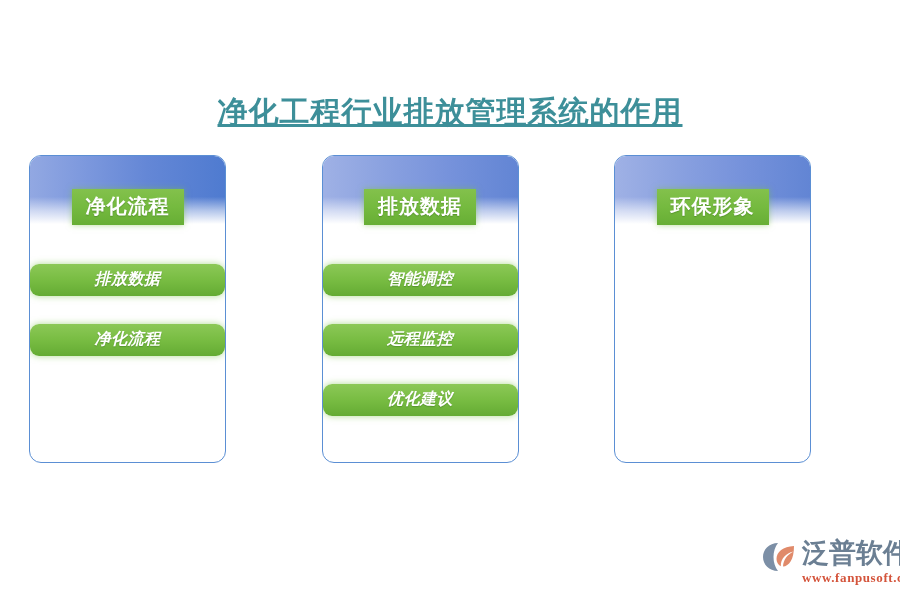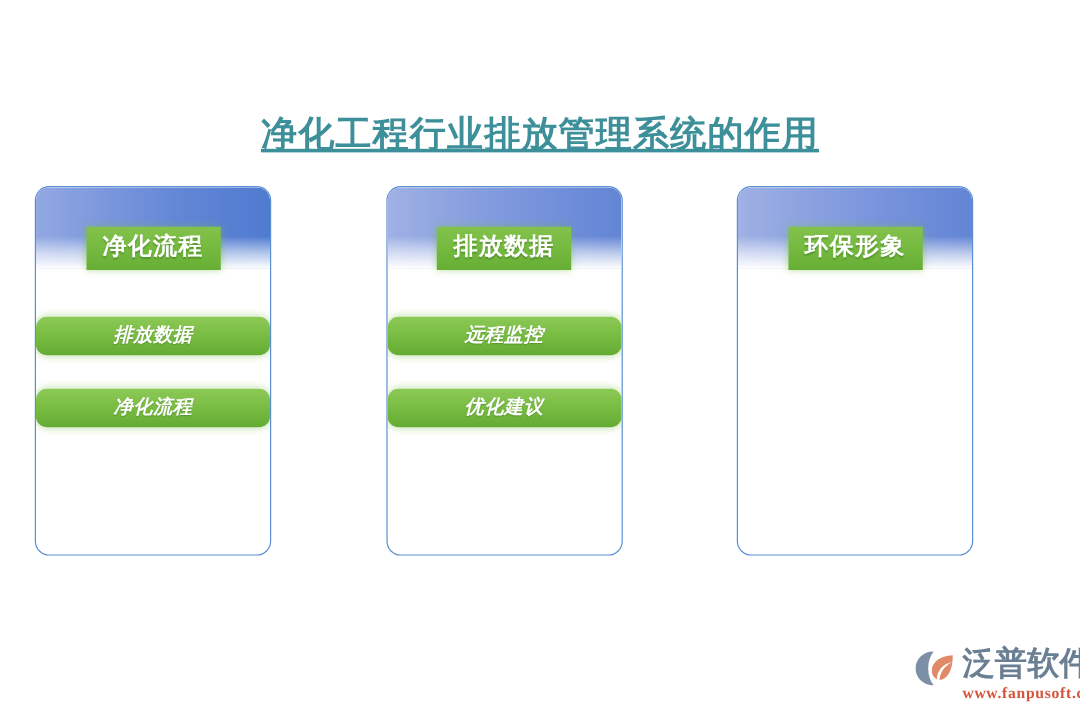--- a/index.html
+++ b/index.html
@@ -229,20 +229,21 @@
       <div class="card-items">
         <div class="item-pill">排放数据</div>
         <div class="item-pill">净化流程</div>
       </div>
     </div>
 
     <div class="card">
       <div class="card-header-bg pale"></div>
       <div class="card-header-pill">排放数据</div>
       <div class="card-items">
+        <div class="item-pill">智能调控</div>
         <div class="item-pill">远程监控</div>
         <div class="item-pill">优化建议</div>
       </div>
     </div>
 
     <div class="card">
       <div class="card-header-bg pale"></div>
       <div class="card-header-pill">环保形象</div>
     </div>
 

